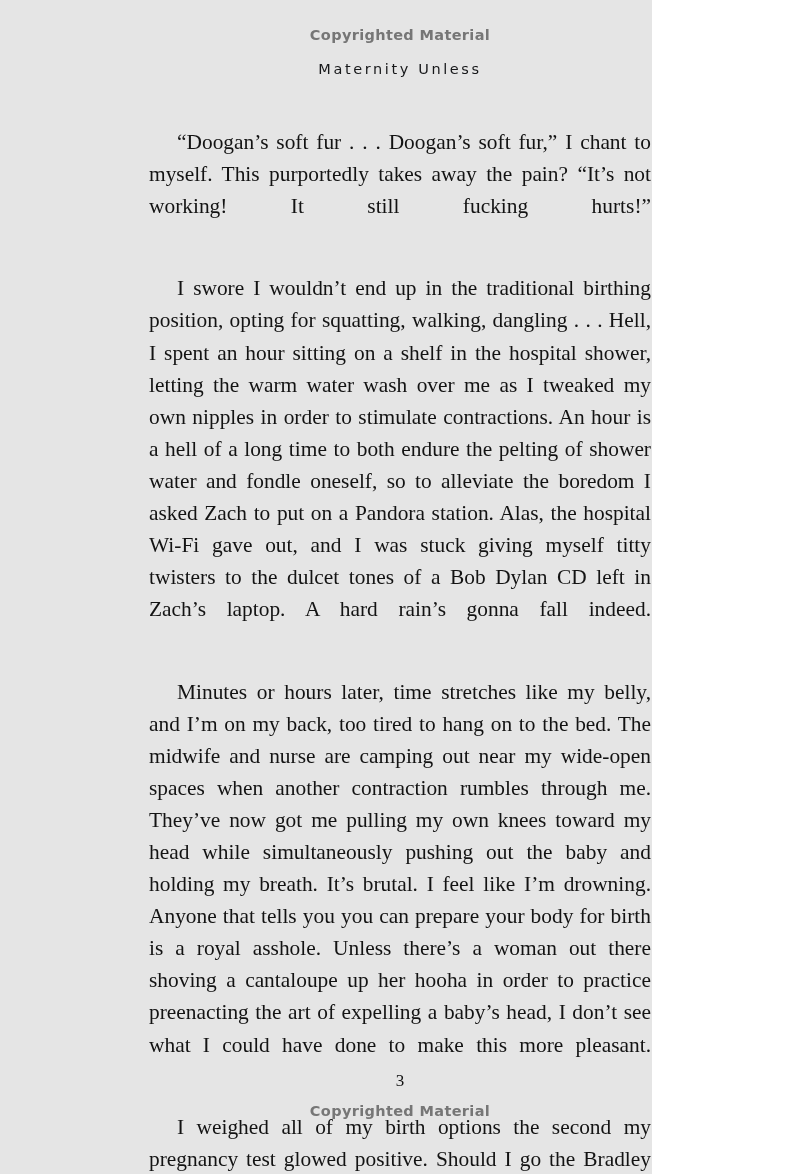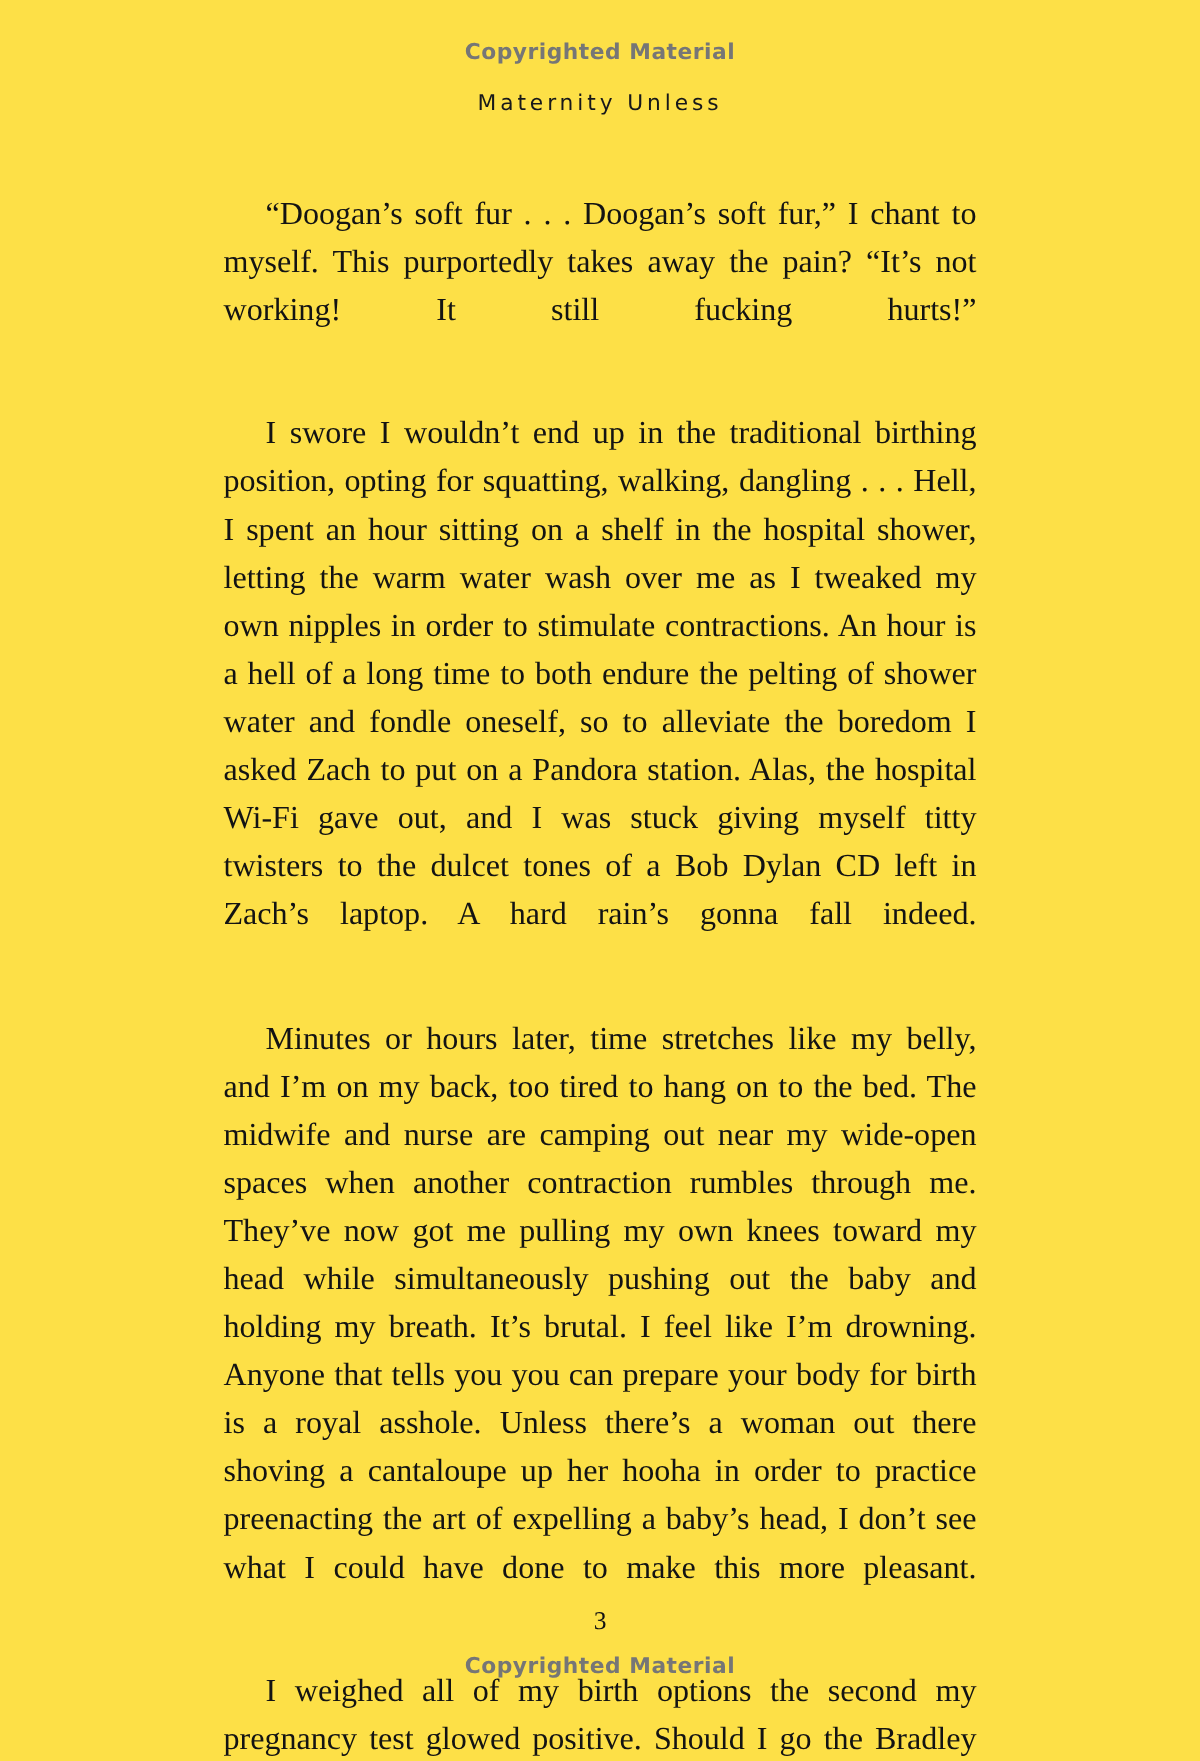--- a/index.html
+++ b/index.html
@@ -4,23 +4,23 @@
 <title>Book Page</title>
 <style>
   html, body {
     margin: 0;
     padding: 0;
     background: #ffffff;
   }
 
   .page {
     position: relative;
-    width: 800px;
+    width: 652px;
     height: 1174px;
-    background: #fde047;
+    background: #e5e5e5;
     overflow: hidden;
     box-sizing: border-box;
   }
 
   
   .watermark {
     position: absolute;
     left: 0;
     width: 800px;
     text-align: center;

